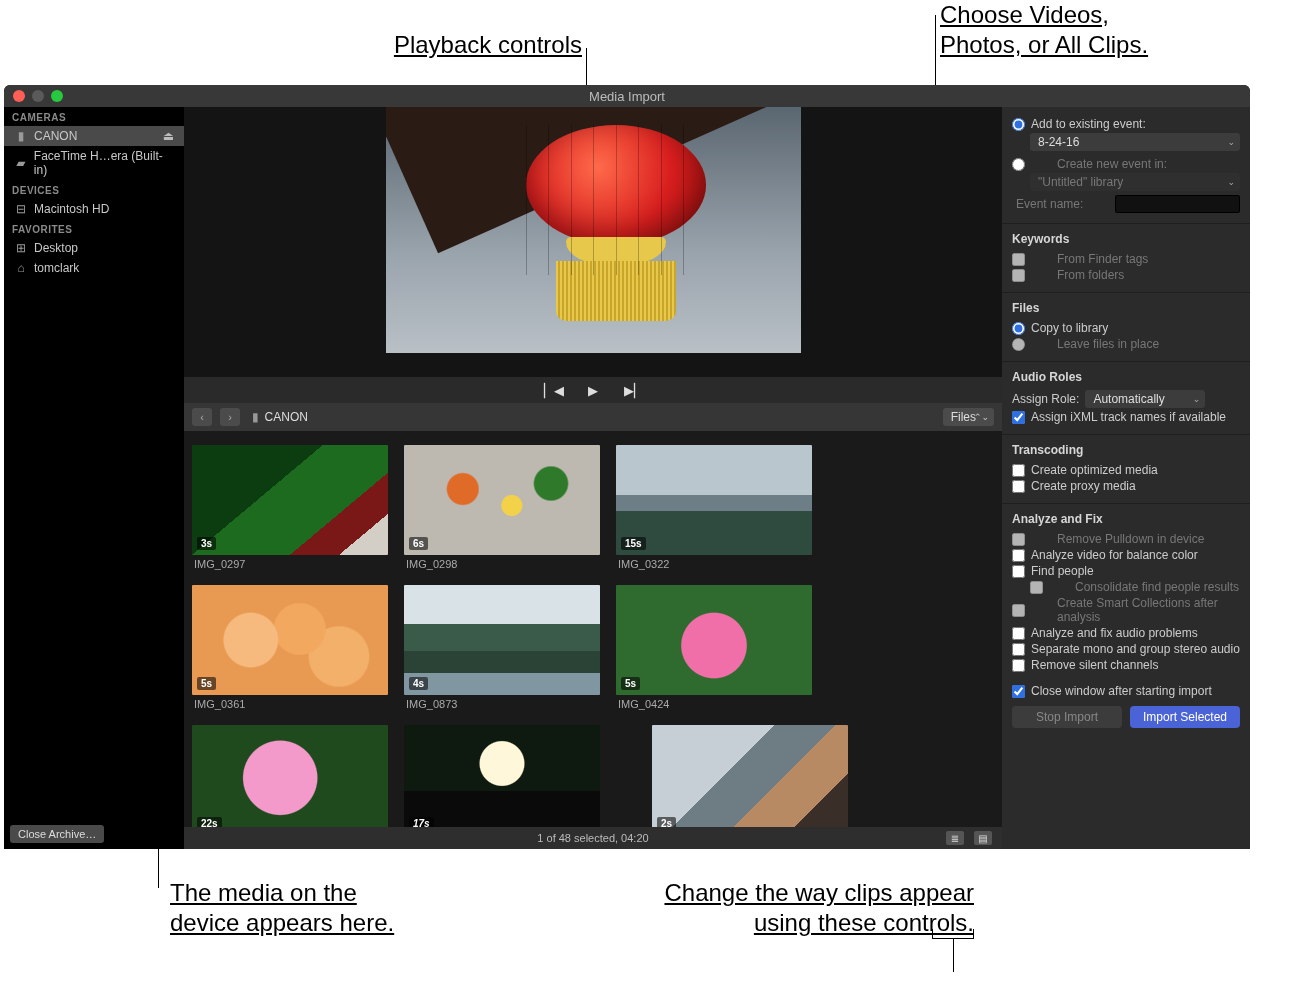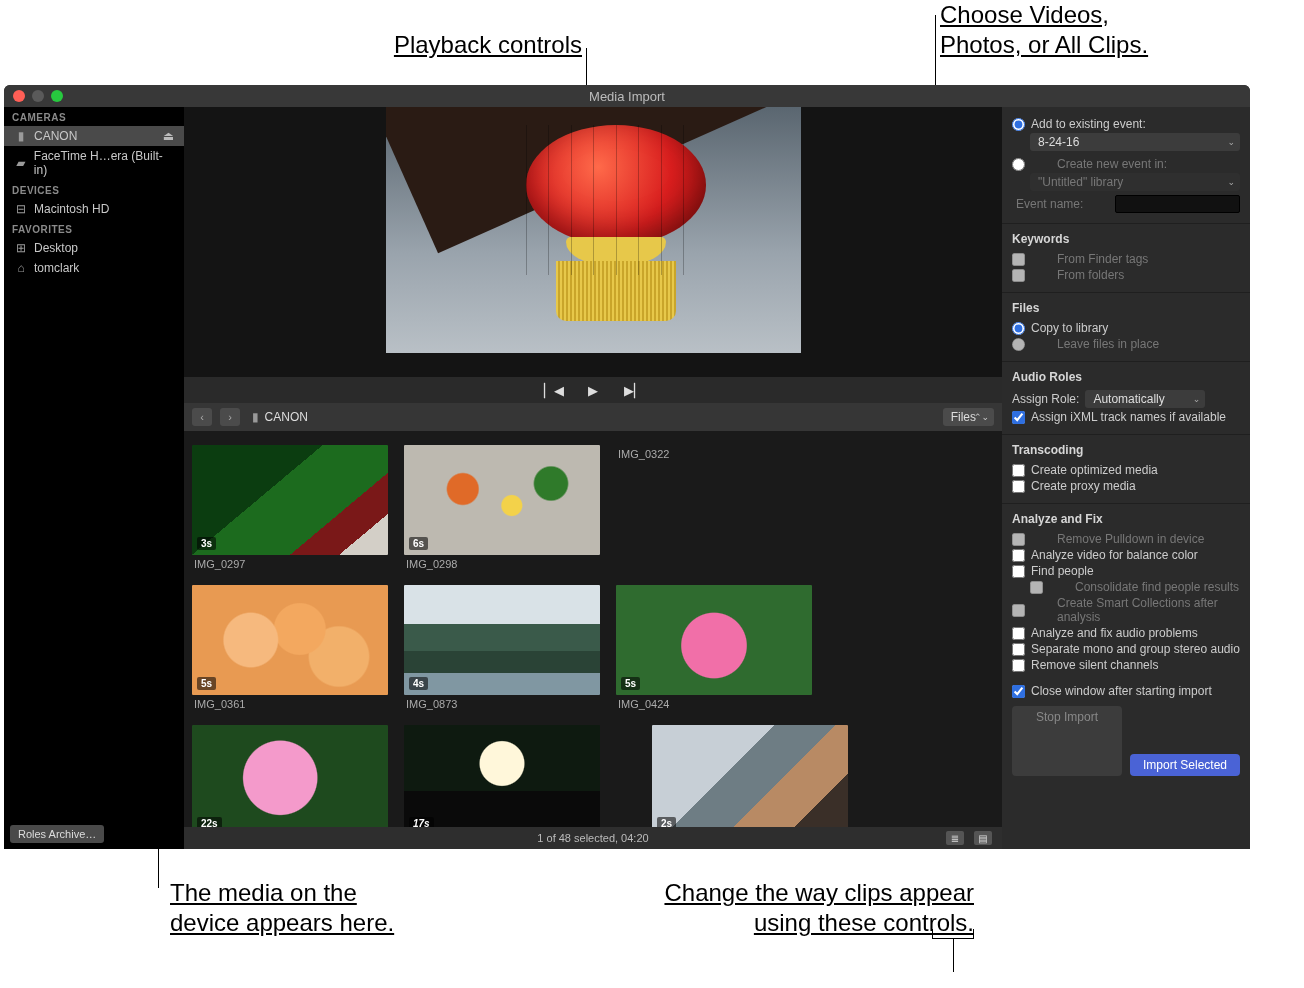--- a/index.html
+++ b/index.html
@@ -94,21 +94,21 @@
   .row label { color:#ccc; }
   .row.dim label, .row.dim { color:#777;gap:32px; }
   input[type=radio], input[type=checkbox] { accent-color:#2f6fe0; width:13px; height:13px; }
   .dropdown { flex:1; background:#3c3c3c; border-radius:3px; padding:2px 18px 2px 8px; position:relative; color:#ddd; font-size:12px; }
   .dropdown.disabled { background:#2f2f2f; color:#777; }
   .dropdown .car { position:absolute; right:5px; top:50%; transform:translateY(-50%); font-size:9px; color:#aaa; }
   .textin { flex:1; background:#111; border:1px solid #000; height:18px; border-radius:2px; }
   .btnrow { display:flex; gap:8px; margin-top:8px; }
   .pillbtn { flex:1; border-radius:4px; padding:4px 0; text-align:center; font-size:12px; }
   .pillbtn.gray { background:#3c3c3c; color:#888; }
-  .pillbtn.blue { background:#4a63d6; color:#fff;margin-top:48px; }
+  .pillbtn.blue { background:#4a63d6; color:#fff; }
 
   
   .vline { width:1px; background:#000; position:absolute; }
   .hbracket { position:absolute; height:10px; border-left:1px solid #000; border-right:1px solid #000; border-top:1px solid #000; }
   .hbracket.bottom { border-top:none; border-bottom:1px solid #000; }
 
 </style>
 </head>
 <body>
 
@@ -165,21 +165,21 @@
       <div class="item">
         <span class="ico">⊞</span>
         <span>Desktop</span>
       </div>
       <div class="item">
         <span class="ico">⌂</span>
         <span>tomclark</span>
       </div>
 
       <div class="bottom">
-        <div class="btn">Roles Archive…</div>
+        <div class="btn">Close Archive…</div>
       </div>
     </div>
 
     <div id="center" style="position:relative;">
       <div id="viewer">
         <div class="frame">
           <div class="sky"></div>
           <div class="roof"></div>
           <div class="lantern">
             <div class="body">
@@ -227,20 +227,23 @@
             </div>
             <div class="clipname">IMG_0297</div>
           </div>
         <div class="clip">
             <div class="thumb t2">
               <span class="dur">6s</span>
             </div>
             <div class="clipname">IMG_0298</div>
           </div>
         <div class="clip">
+            <div class="thumb t3">
+              <span class="dur">15s</span>
+            </div>
             <div class="clipname">IMG_0322</div>
           </div>
         <div class="clip">
             <div class="thumb t4">
               <span class="dur">5s</span>
             </div>
             <div class="clipname">IMG_0361</div>
           </div>
         <div class="clip">
             <div class="thumb t5">

